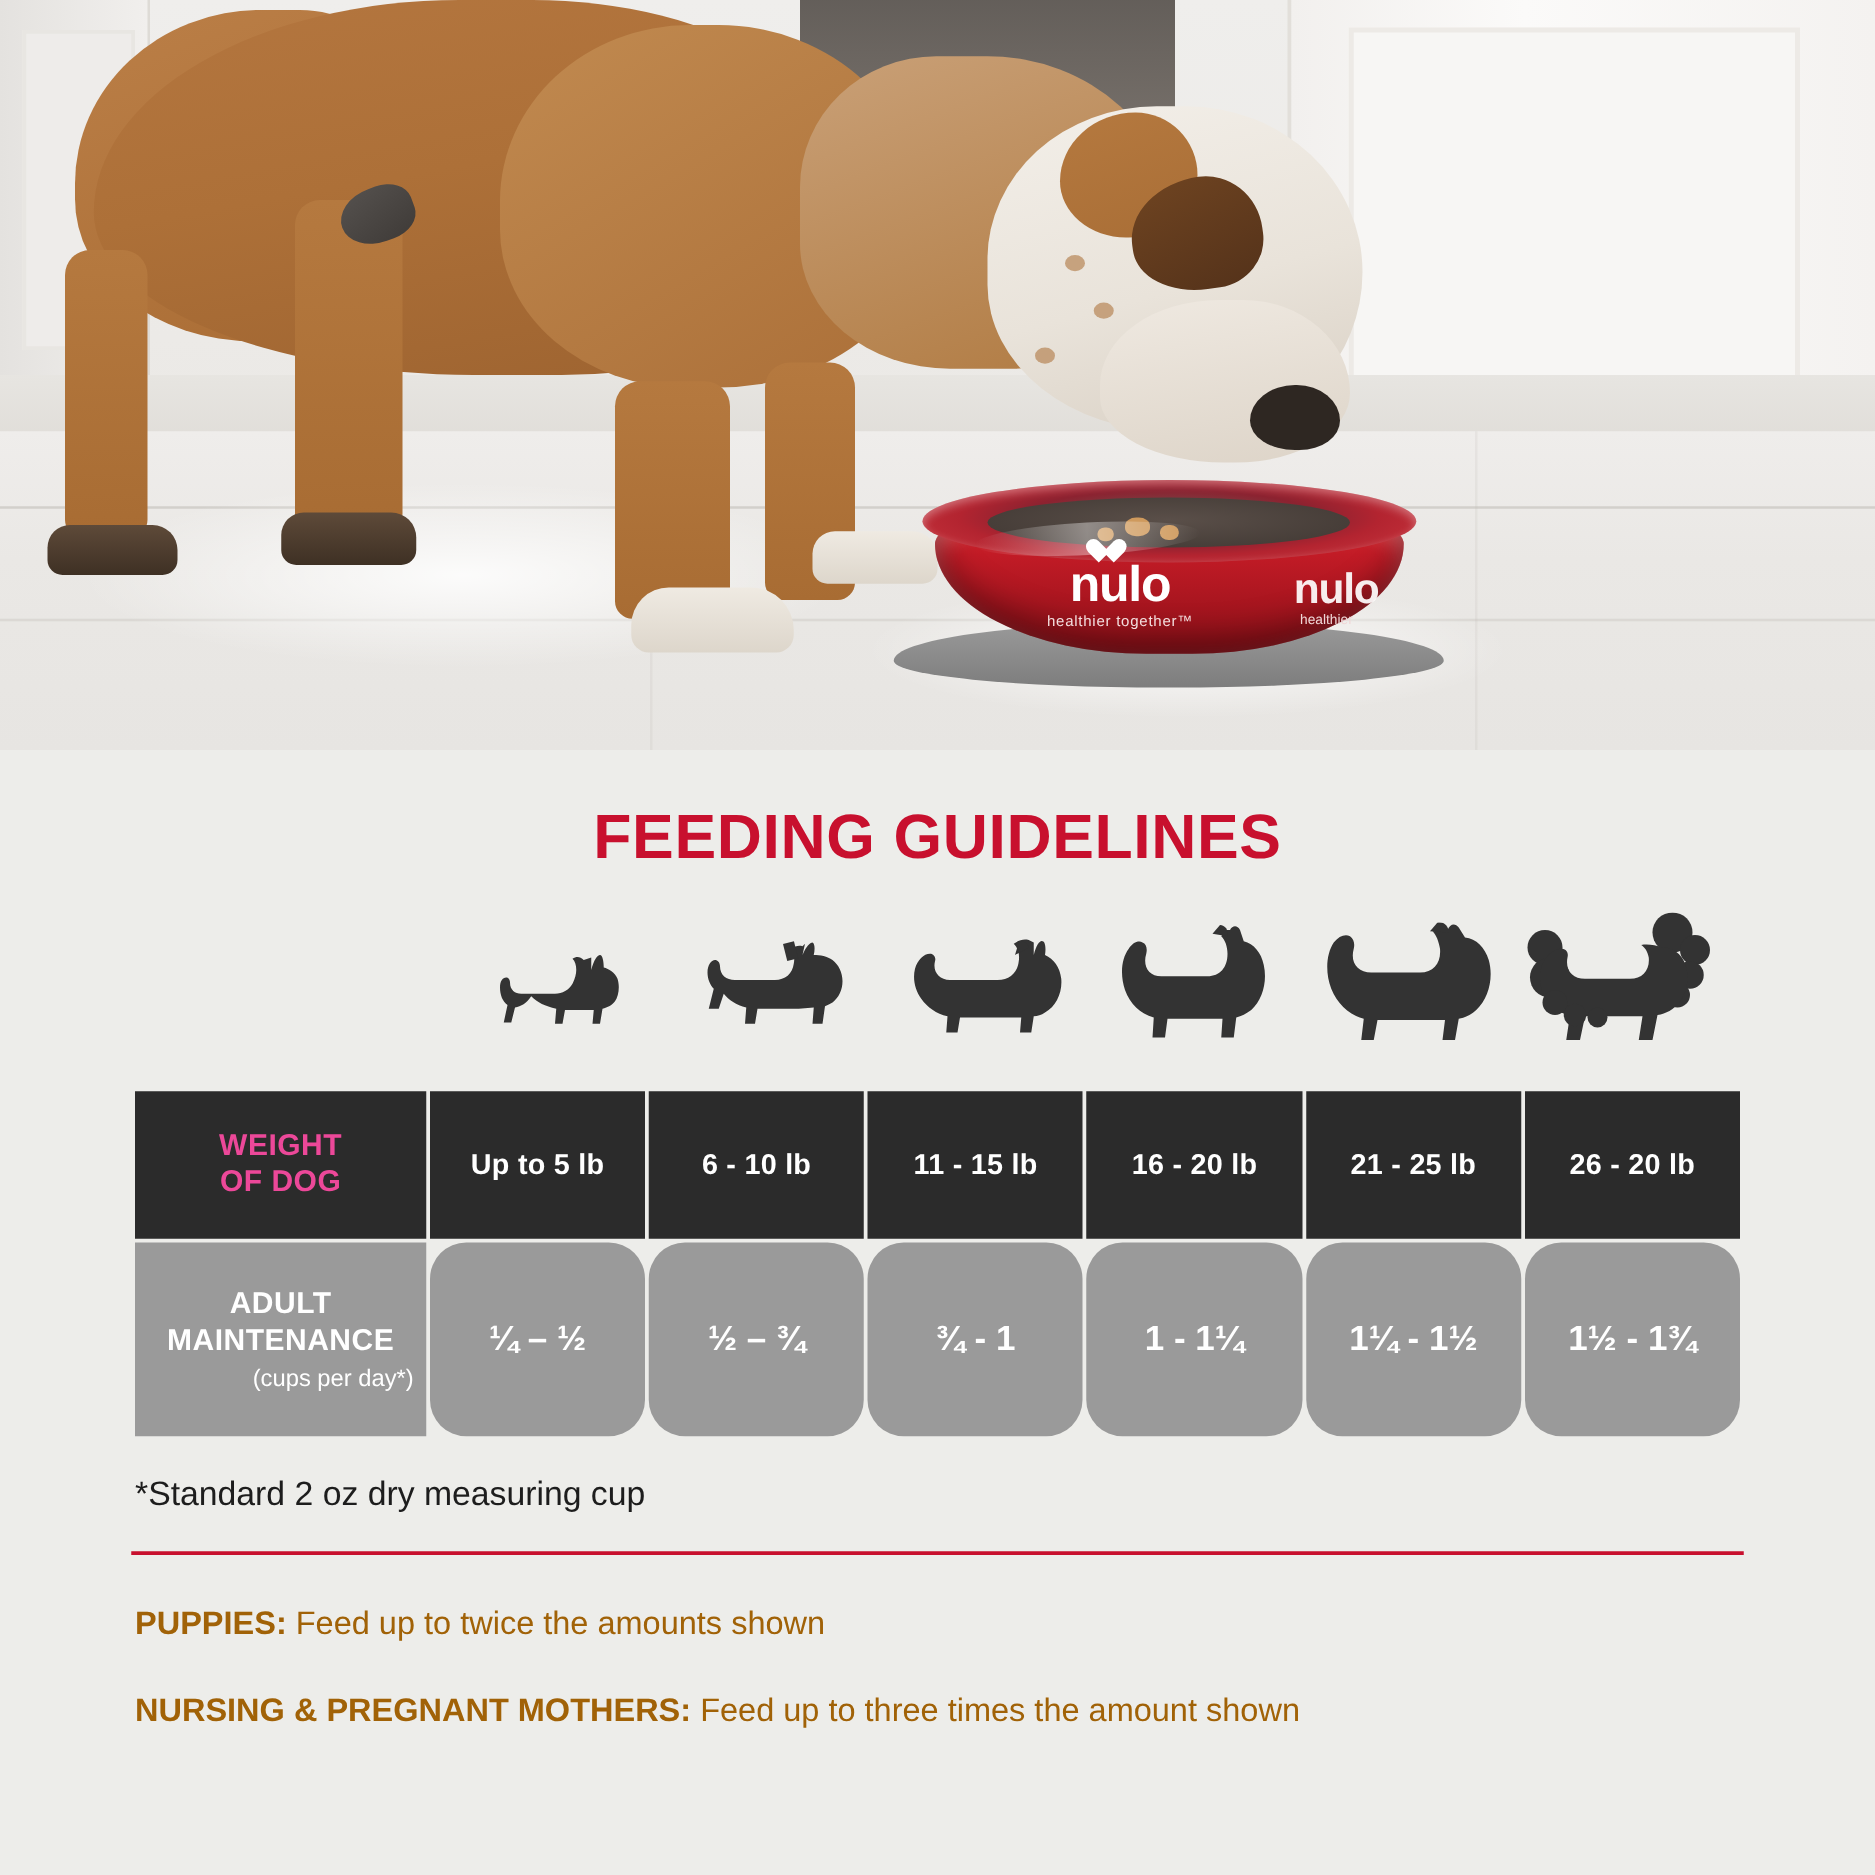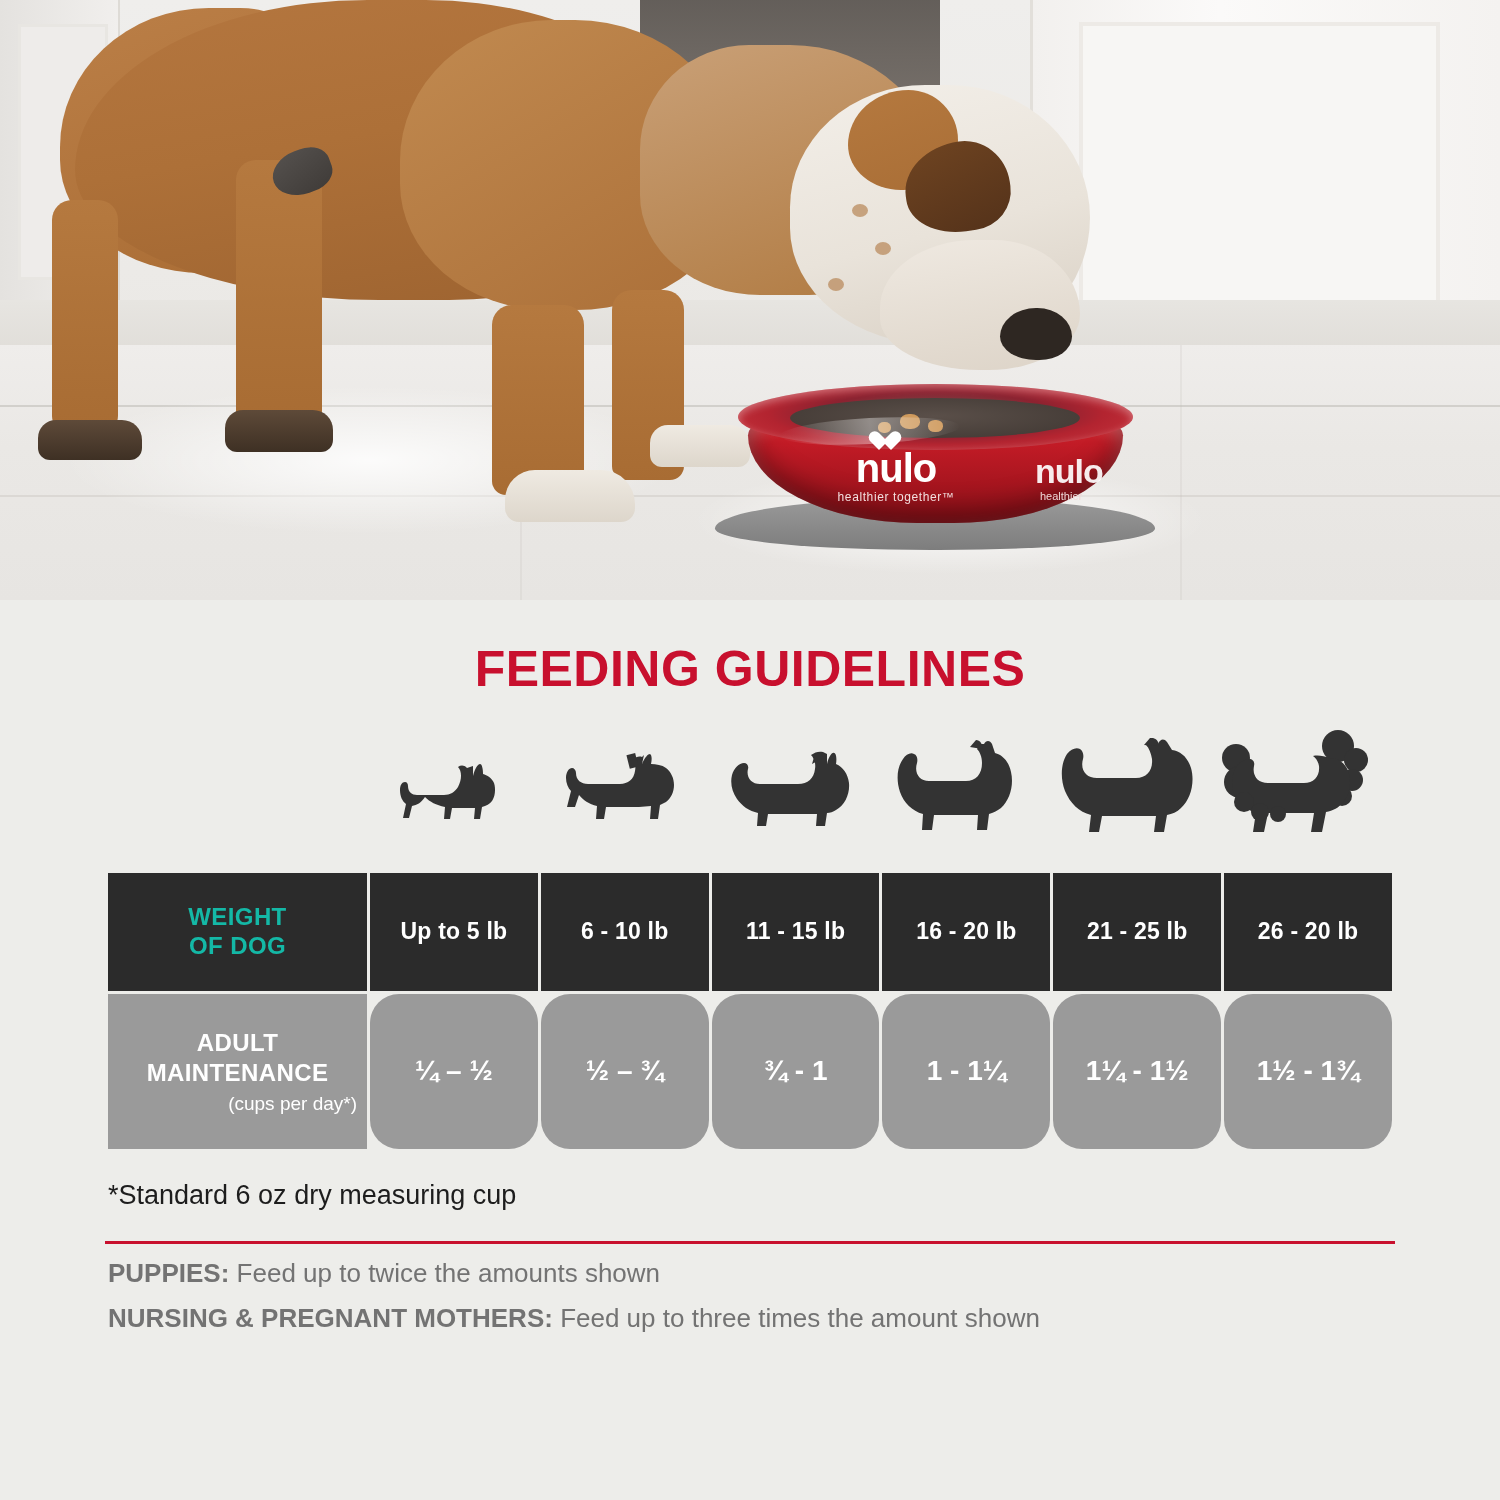--- a/index.html
+++ b/index.html
@@ -198,21 +198,21 @@
   .breed svg { display:block; }
 
   table.fg {
     width: 1290px;
     margin: 14px 0 0 105px;
     border-collapse: separate;
     border-spacing: 3px;
     table-layout: fixed;
   }
   table.fg th.head-label {
-    background:#2b2b2b; color:#14b8a6; width:259px;
+    background:#2b2b2b; color:#ec4899; width:233px;
     font-size:24px; font-weight:700; line-height:1.2;
     padding:30px 10px; text-align:center; letter-spacing:.4px;
   }
   table.fg th.head-col {
     background:#2b2b2b; color:#fff;
     font-size:23px; font-weight:700; padding:30px 4px; text-align:center;
     letter-spacing:.2px;
   }
   table.fg td.row-label {
     background:#9a9a9a; color:#fff; text-align:center;
@@ -226,21 +226,21 @@
   }
 
   .footnote {
     margin:28px 0 0 108px;
     font-size:27px; color:#1d1d1d;
   }
   .divider {
     margin:30px 0 0 105px; width:1290px; height:3px; background:#c8102e;
   }
   .note {
-    margin:14px 0 0 108px; font-size:26px; color:#737373;
+    margin:39px 0 0 108px; font-size:26px; color:#a16207;
   }
   .note b { font-weight:700; }
 </style>
 </head>
 <body>
 
 <div class="page">
 
   <div class="photo">
     <div class="panel-dark"></div>
@@ -382,21 +382,21 @@
           <td class="val">¼ – ½</td>
           <td class="val">½ – ¾</td>
           <td class="val">¾ - 1</td>
           <td class="val">1 - 1¼</td>
           <td class="val">1¼ - 1½</td>
           <td class="val">1½ - 1¾</td>
         </tr>
       </tbody>
     </table>
 
-    <div class="footnote">*Standard 6 oz dry measuring cup</div>
+    <div class="footnote">*Standard 2 oz dry measuring cup</div>
 
     <div class="divider"></div>
 
     <div class="note">
       <b>PUPPIES:</b><span> Feed up to twice the amounts shown</span>
     </div>
     <div class="note">
       <b>NURSING &amp; PREGNANT MOTHERS:</b><span> Feed up to three times the amount shown</span>
     </div>
 

